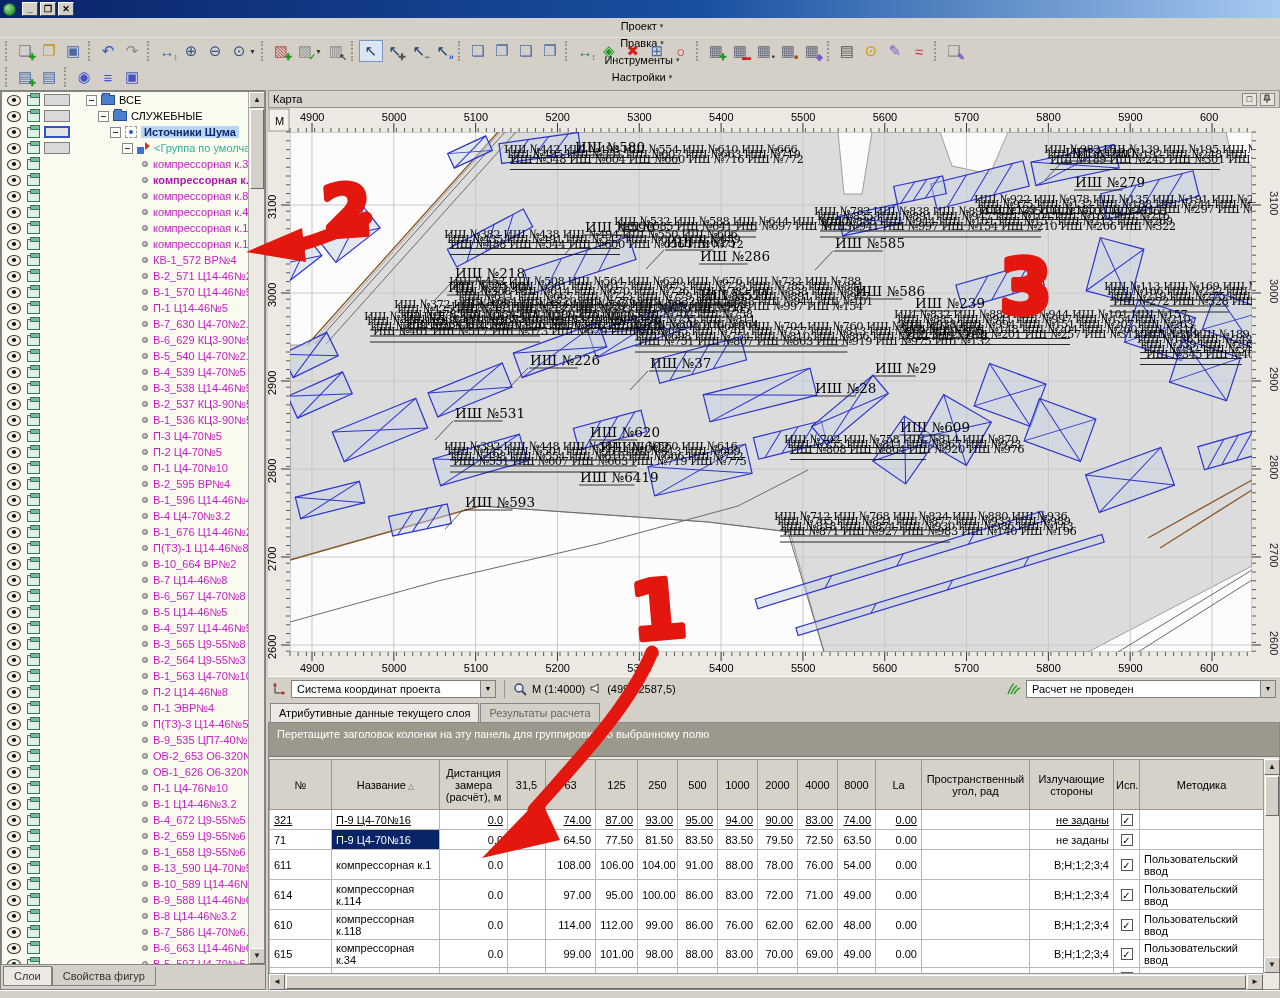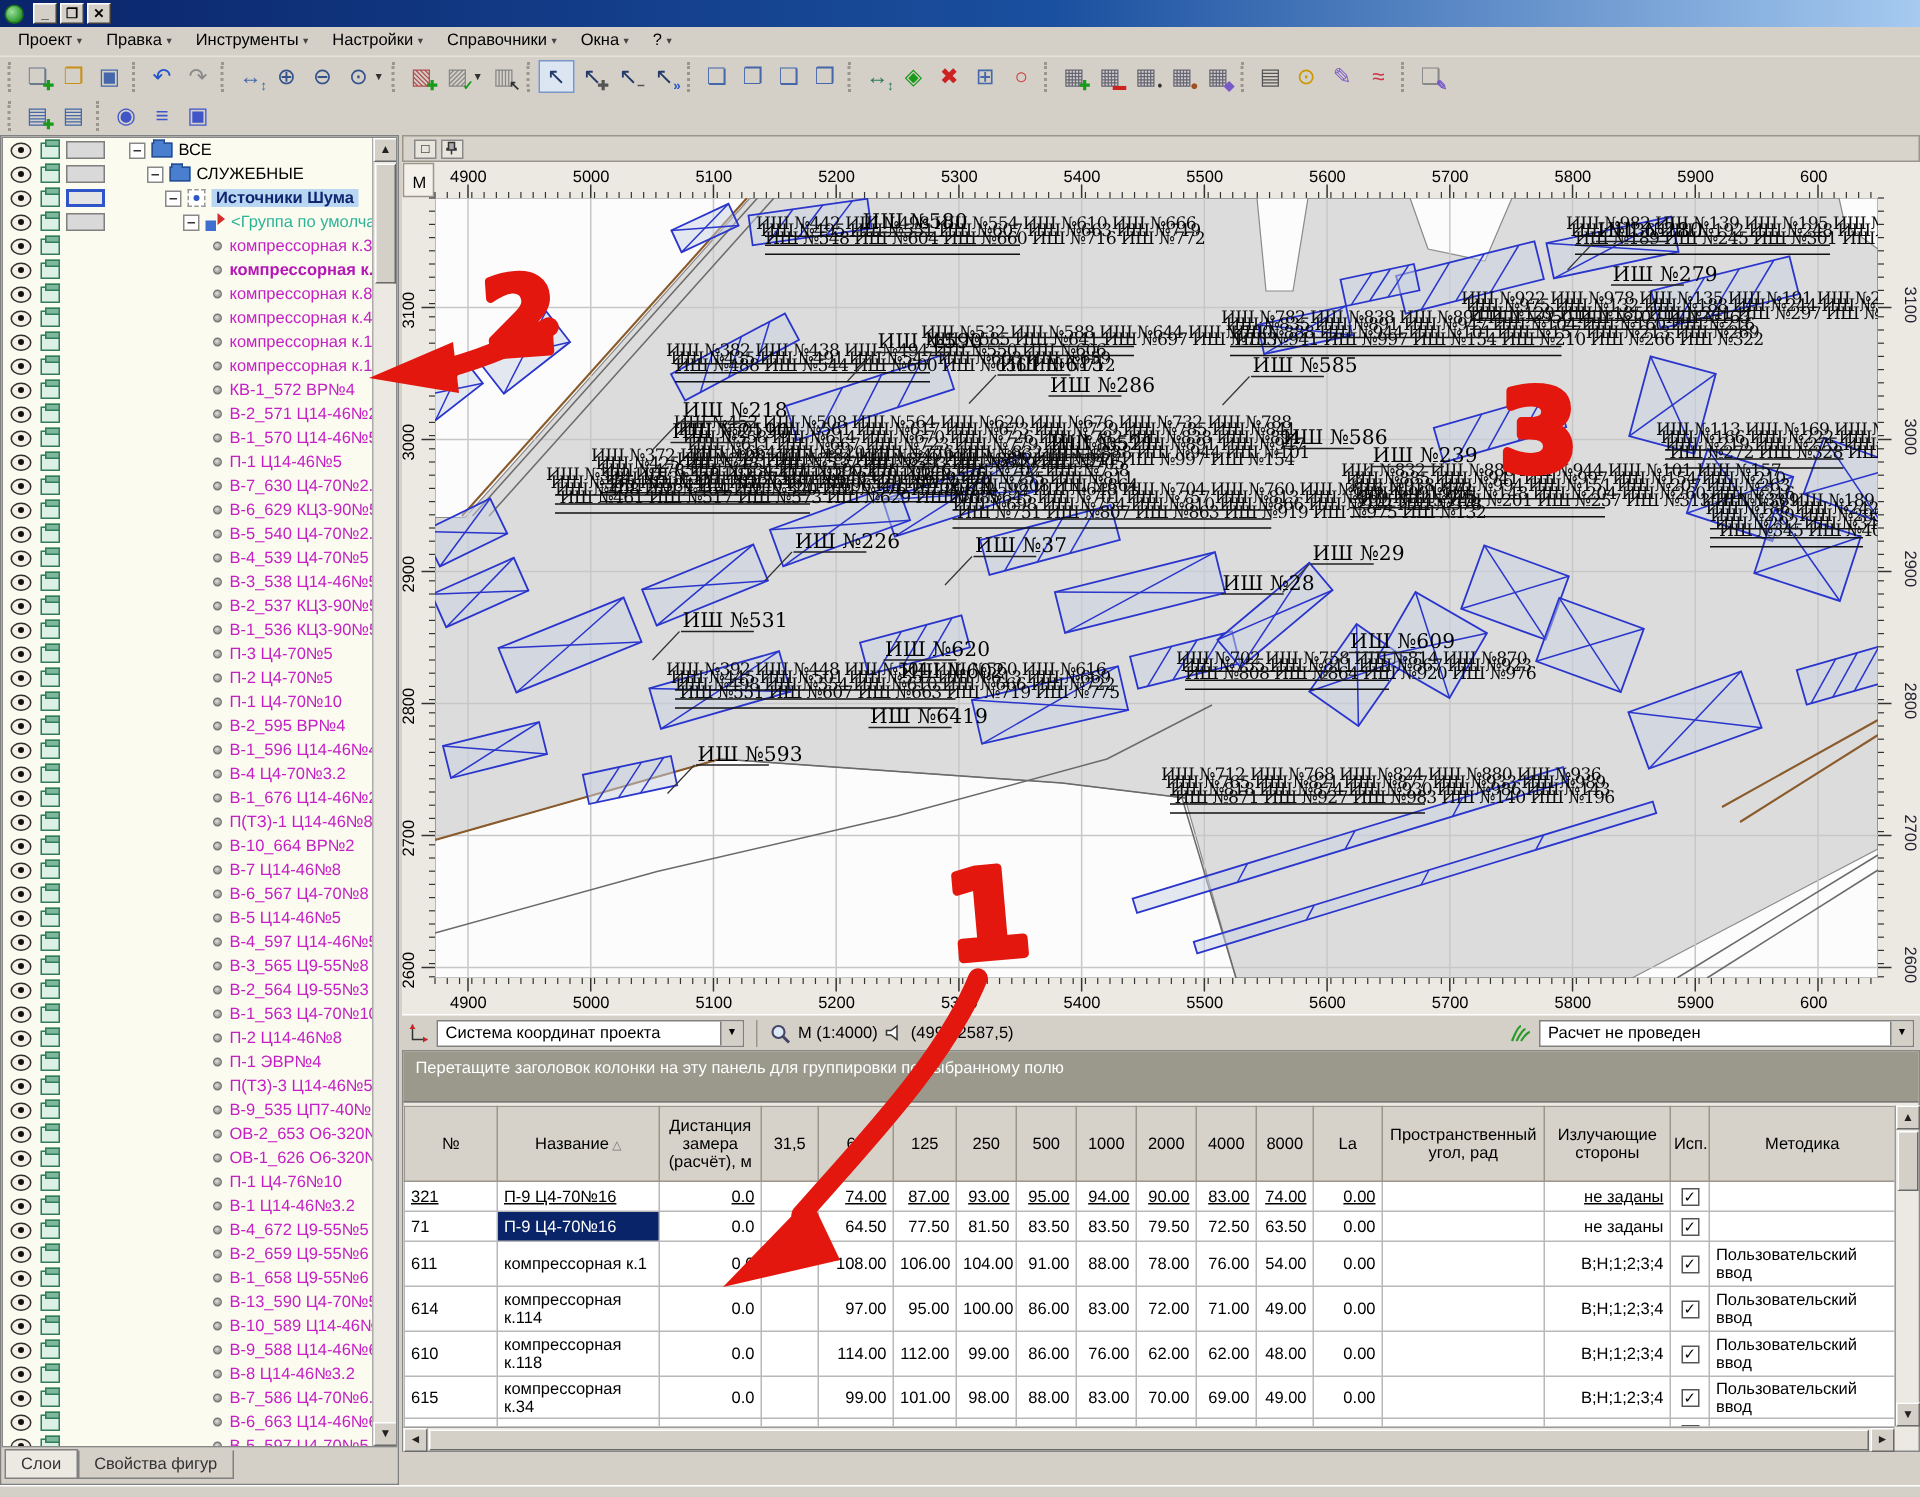--- a/index.html
+++ b/index.html
@@ -6,21 +6,21 @@
   html,body { width:1280px; height:998px; overflow:hidden; }
   body { font-family:"Liberation Sans", sans-serif; font-size:11px; background:#d4d0c8; position:relative; }
 
   
   .titlebar { height:18px; background:linear-gradient(90deg,#0a246a 0%,#1a50a0 55%,#a6caf0 100%);
     display:flex; align-items:center; padding:0 3px; color:#fff; font-weight:bold; }
   .app-icon { width:13px; height:13px; border-radius:50%; background:radial-gradient(circle at 35% 35%,#9fe09f,#2d9a2d 70%); border:1px solid #1d6b1d; margin-right:4px; flex:none; }
   .title-text { flex:1; white-space:nowrap; overflow:hidden; }
   .win-btn { width:16px; height:14px; background:#d4d0c8; border:1px solid; border-color:#fff #404040 #404040 #fff;
     font-size:9px; line-height:12px; text-align:center; margin-left:2px; color:#000; font-weight:bold; }
-  .menubar { height:20px; display:flex; align-items:center; padding-left:4px; border-bottom:1px solid #e6e2da; }
+  .menubar { height:20px; display:flex; align-items:center; padding-left:4px; border-bottom:1px solid #e6e2da;flex-direction:column; }
   .menu-item { padding:2px 8px 3px 8px; display:flex; align-items:center; gap:3px; cursor:default; }
   .menu-arrow { font-size:7px; color:#444; }
 
   .toolbar { height:26px; display:flex; align-items:center; padding-left:2px; }
   .tb-grip { width:5px; height:20px; margin:0 3px; border-left:2px dotted #9a968e; }
   .tb-btn { width:24px; height:22px; position:relative; display:flex; align-items:center; justify-content:center;
     font-size:15px; border:1px solid transparent; }
   .tb-btn.pressed { border-color:#7a96c8; background:#dce6f2; }
   .tb-badge { position:absolute; right:0px; bottom:-1px; font-size:9px; font-weight:bold; }
   .tb-dd { font-size:7px; color:#333; margin:0 2px 0 -2px; }
@@ -764,20 +764,21 @@
     </div>
     <div class="left-tabs">
       <div class="ltab active">Слои</div>
       <div class="ltab">Свойства фигур</div>
     </div>
   </div>
   <div class="splitter"></div>
 
   <div class="right-panel">
     <div class="map-header">
+      <div class="map-title">Карта</div>
       <div class="mh-btn">□</div>
       <div class="mh-btn">
         <svg width="9" height="10" viewBox="0 0 9 10">
             <path d="M2,1 h4 v4 h1 v1 H1 v-1 h1 z M4,6 v3" stroke="#333" fill="#aaa" stroke-width="1"></path>
           </svg>
       </div>
     </div>
     <svg id="map-svg" width="1012" height="568">
         <rect x="0" y="0" width="1012" height="568" fill="#ece9e2"></rect>
         <rect x="22" y="24" width="962" height="520" fill="#dcdcdc" stroke="#808080" stroke-width="1"></rect>
@@ -1651,20 +1652,24 @@
       <div class="spacer"></div>
       <svg width="15" height="14" viewBox="0 0 15 14">
           <path d="M2,12 Q6,2 8,2 M5,12 Q9,4 11,4 M8,12 Q12,6 14,6" stroke="#2a9a2a" fill="none" stroke-width="1.5"></path>
         </svg>
       <div class="combo" style="width:250px">
         <div class="cv" style="flex:1">Расчет не проведен</div>
         <div class="cb">▼</div>
       </div>
     </div>
 
+    <div class="data-tabs">
+      <div class="dtab active">Атрибутивные данные текущего слоя</div>
+      <div class="dtab">Результаты расчета</div>
+    </div>
 
     <div class="table-area" style="height:268px">
       <div class="group-band">Перетащите заголовок колонки на эту панель для группировки по выбранному полю</div>
       <div class="tbl-wrap">
         <table class="grid" id="grid">
             <colgroup>
               <col style="width: 62px;">
               <col style="width: 108px;">
               <col style="width: 68px;">
               <col style="width: 38px;">

